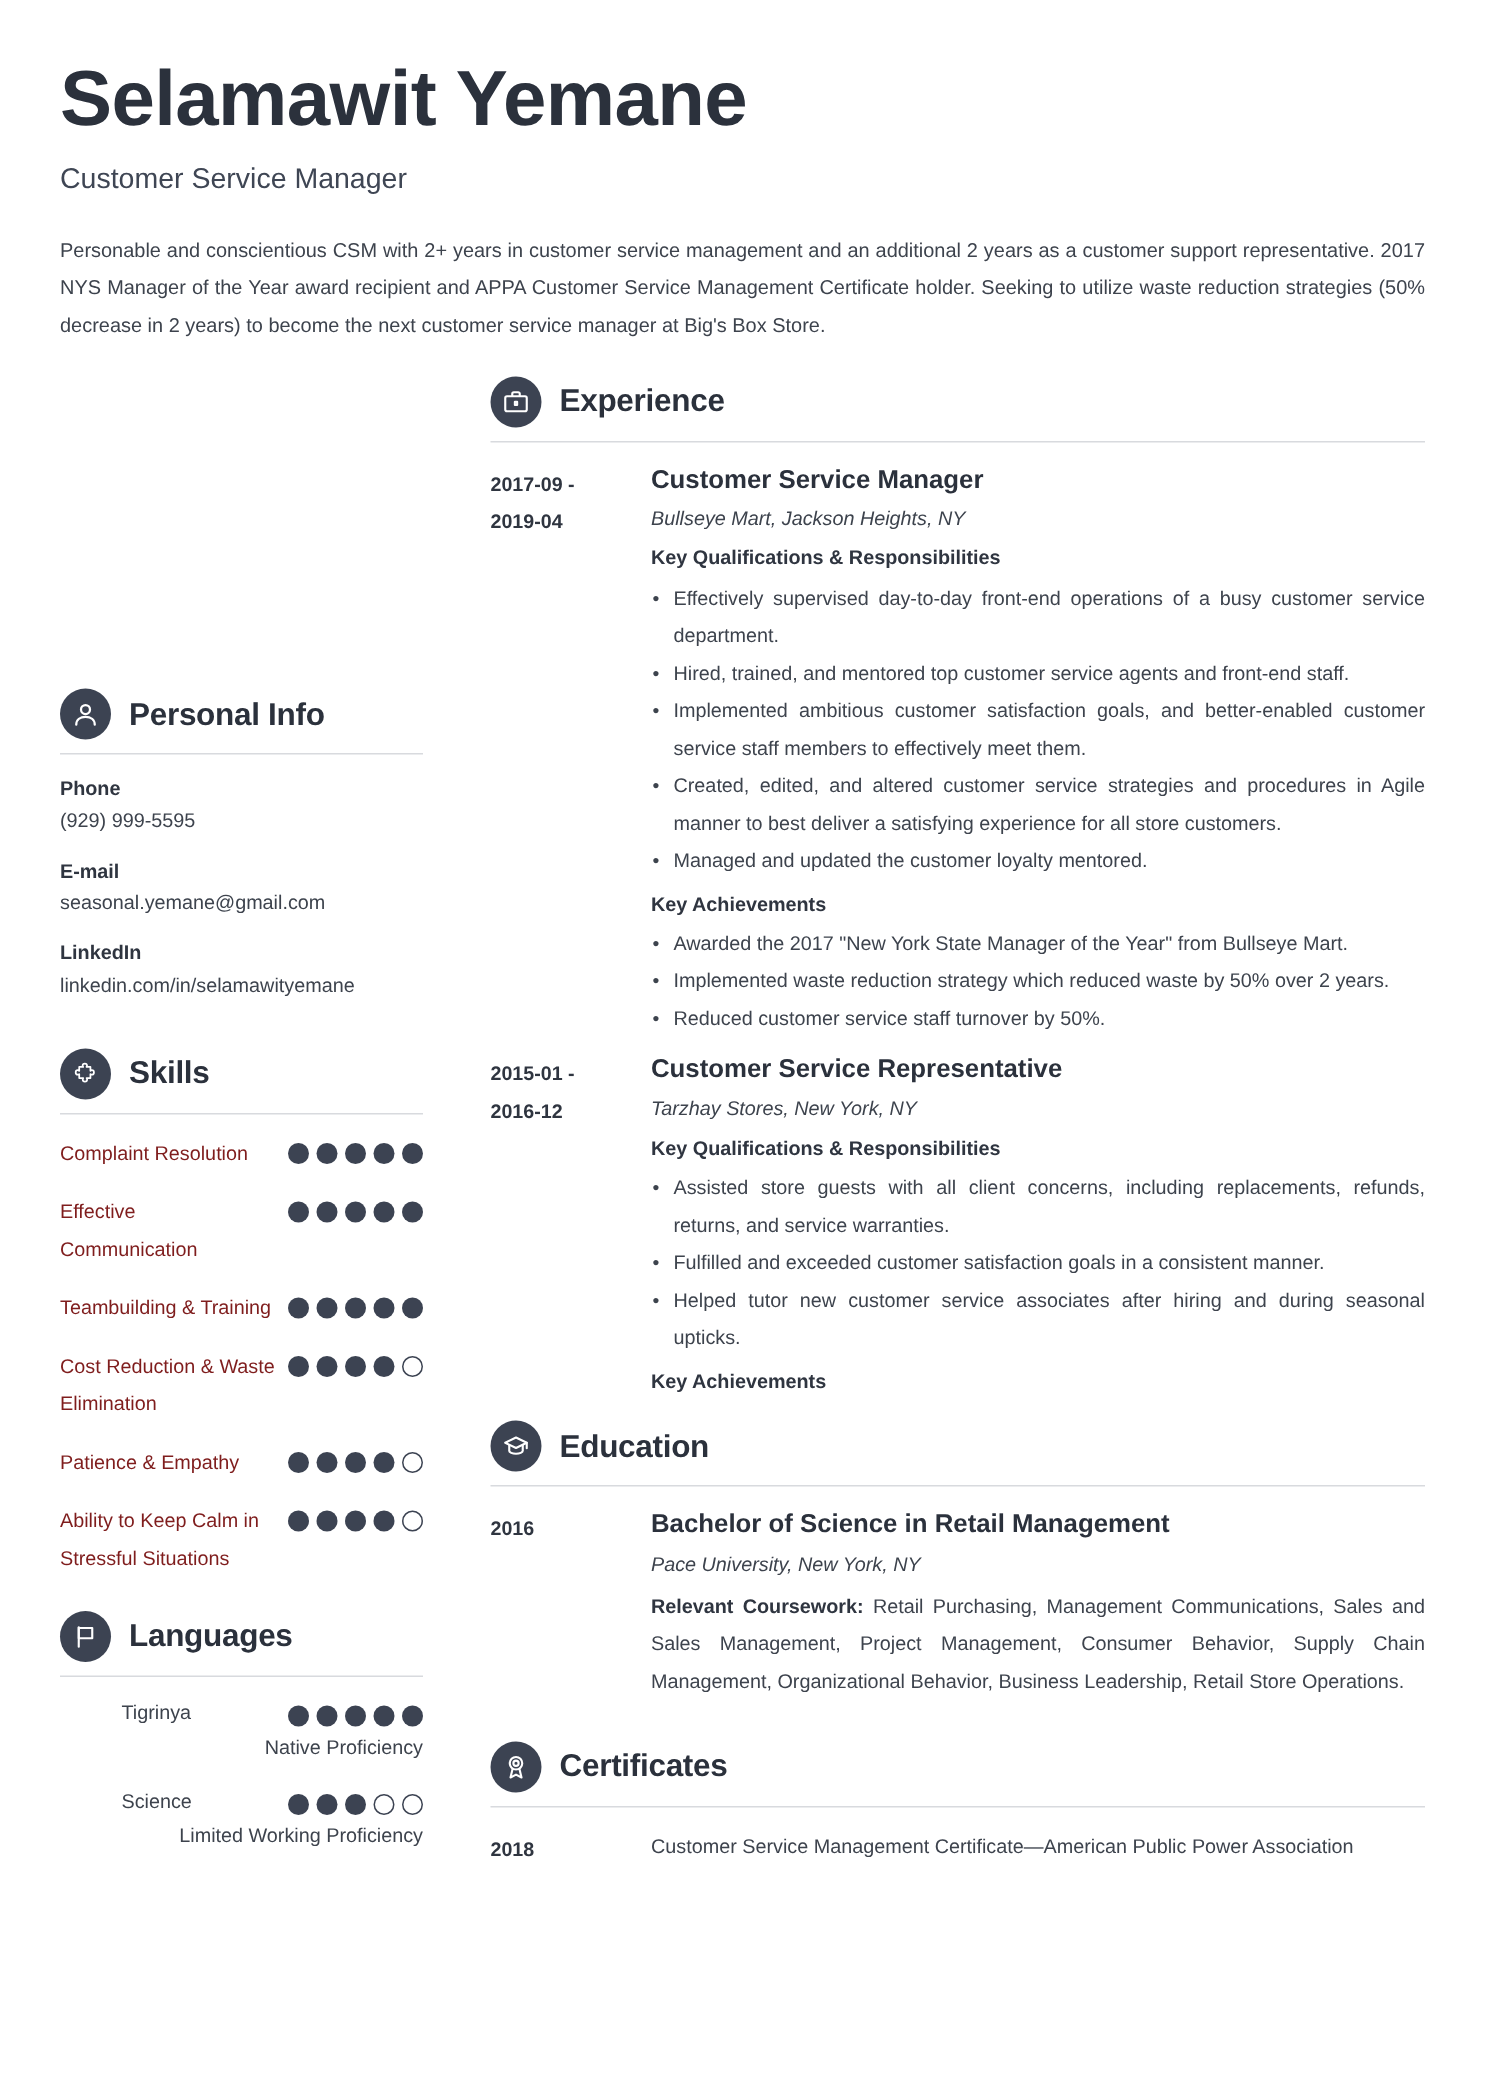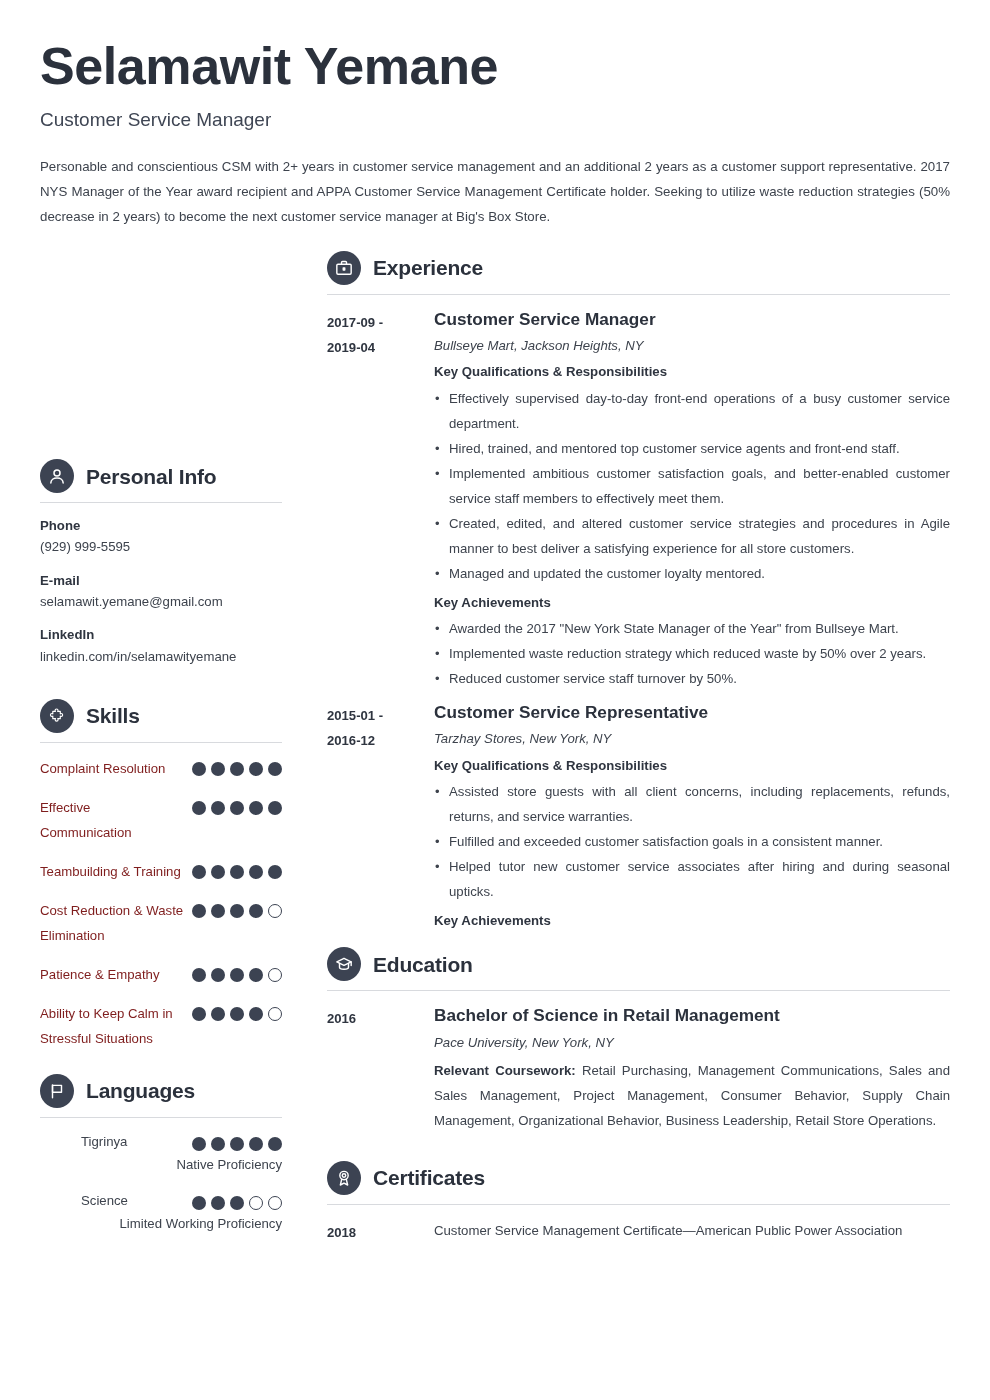--- a/index.html
+++ b/index.html
@@ -265,21 +265,21 @@
           <span class="sec-title">Personal Info</span>
         </div>
         <div class="sec-rule"></div>
 
         <div class="pi-item">
           <div class="pi-label">Phone</div>
           <div class="pi-value">(929) 999-5595</div>
         </div>
         <div class="pi-item">
           <div class="pi-label">E-mail</div>
-          <div class="pi-value">selamawit.yemane@gmail.com</div>
+          <div class="pi-value">seasonal.yemane@gmail.com</div>
         </div>
         <div class="pi-item">
           <div class="pi-label">LinkedIn</div>
           <div class="pi-value">linkedin.com/in/selamawityemane</div>
         </div>
       </div>
 
       <div class="sec-gap"></div>
 
       <div class="section">

